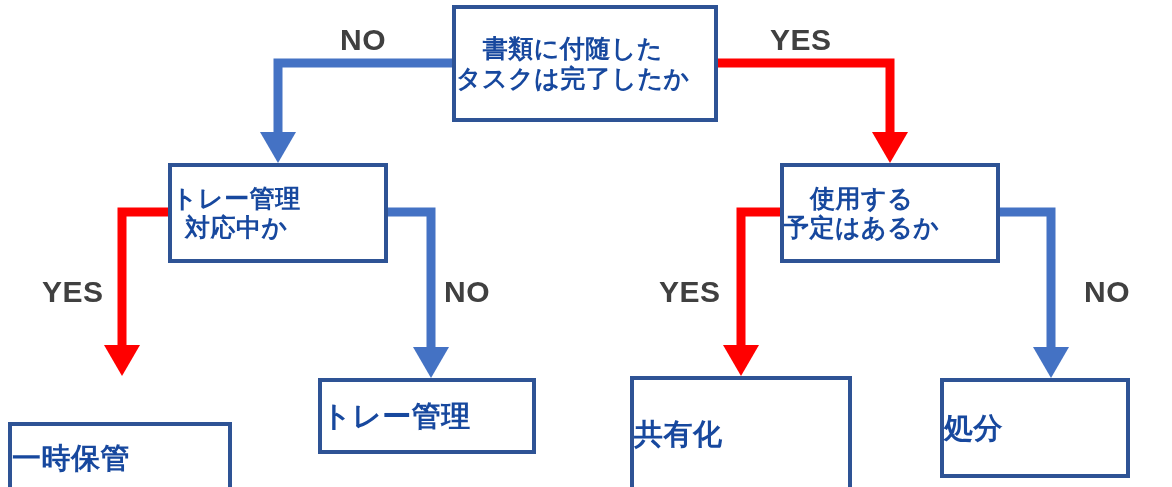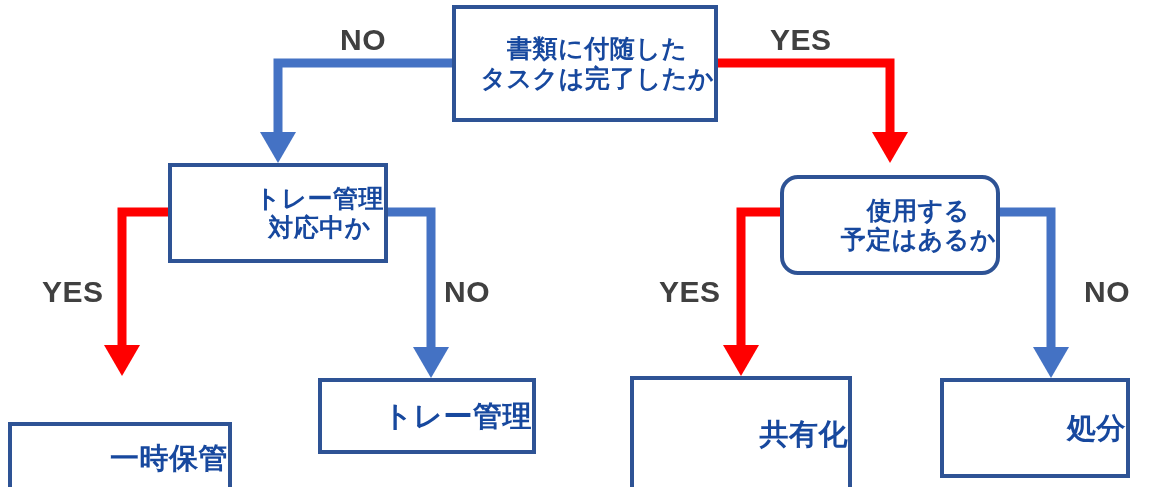--- a/index.html
+++ b/index.html
@@ -22,21 +22,21 @@
     width: 1172px;
     height: 487px;
   }
   .node {
     position: absolute;
     box-sizing: border-box;
     background: #ffffff;
     border: 4px solid #2E5395;
     display: flex;
     align-items: center;
-    justify-content: flex-end;
+    justify-content: flex-start;
     text-align: center;
     z-index: 3;
   }
   .node-label {
     color: #17489E;
     font-weight: bold;
     line-height: 1.18;
     letter-spacing: 0.5px;
     white-space: pre-line;
   }
@@ -93,21 +93,21 @@
   <div class="node decision" style="left:452px; top:5px; width:266px; height:117px;">
     <div class="node-label">書類に付随した
 タスクは完了したか</div>
   </div>
 
   <div class="node decision" style="left:168px; top:163px; width:220px; height:100px;">
     <div class="node-label">トレー管理
 対応中か</div>
   </div>
 
-  <div class="node decision" style="left:780px; top:175px; width:220px; height:100px;border-radius:18px;">
+  <div class="node decision" style="left:780px; top:163px; width:220px; height:100px;">
     <div class="node-label">使用する
 予定はあるか</div>
   </div>
 
   <div class="node terminal" style="left:8px; top:376px; width:224px; height:72px;margin-top:46px;">
     <div class="node-label">一時保管</div>
   </div>
 
   <div class="node terminal" style="left:318px; top:378px; width:218px; height:76px;">
     <div class="node-label">トレー管理</div>

